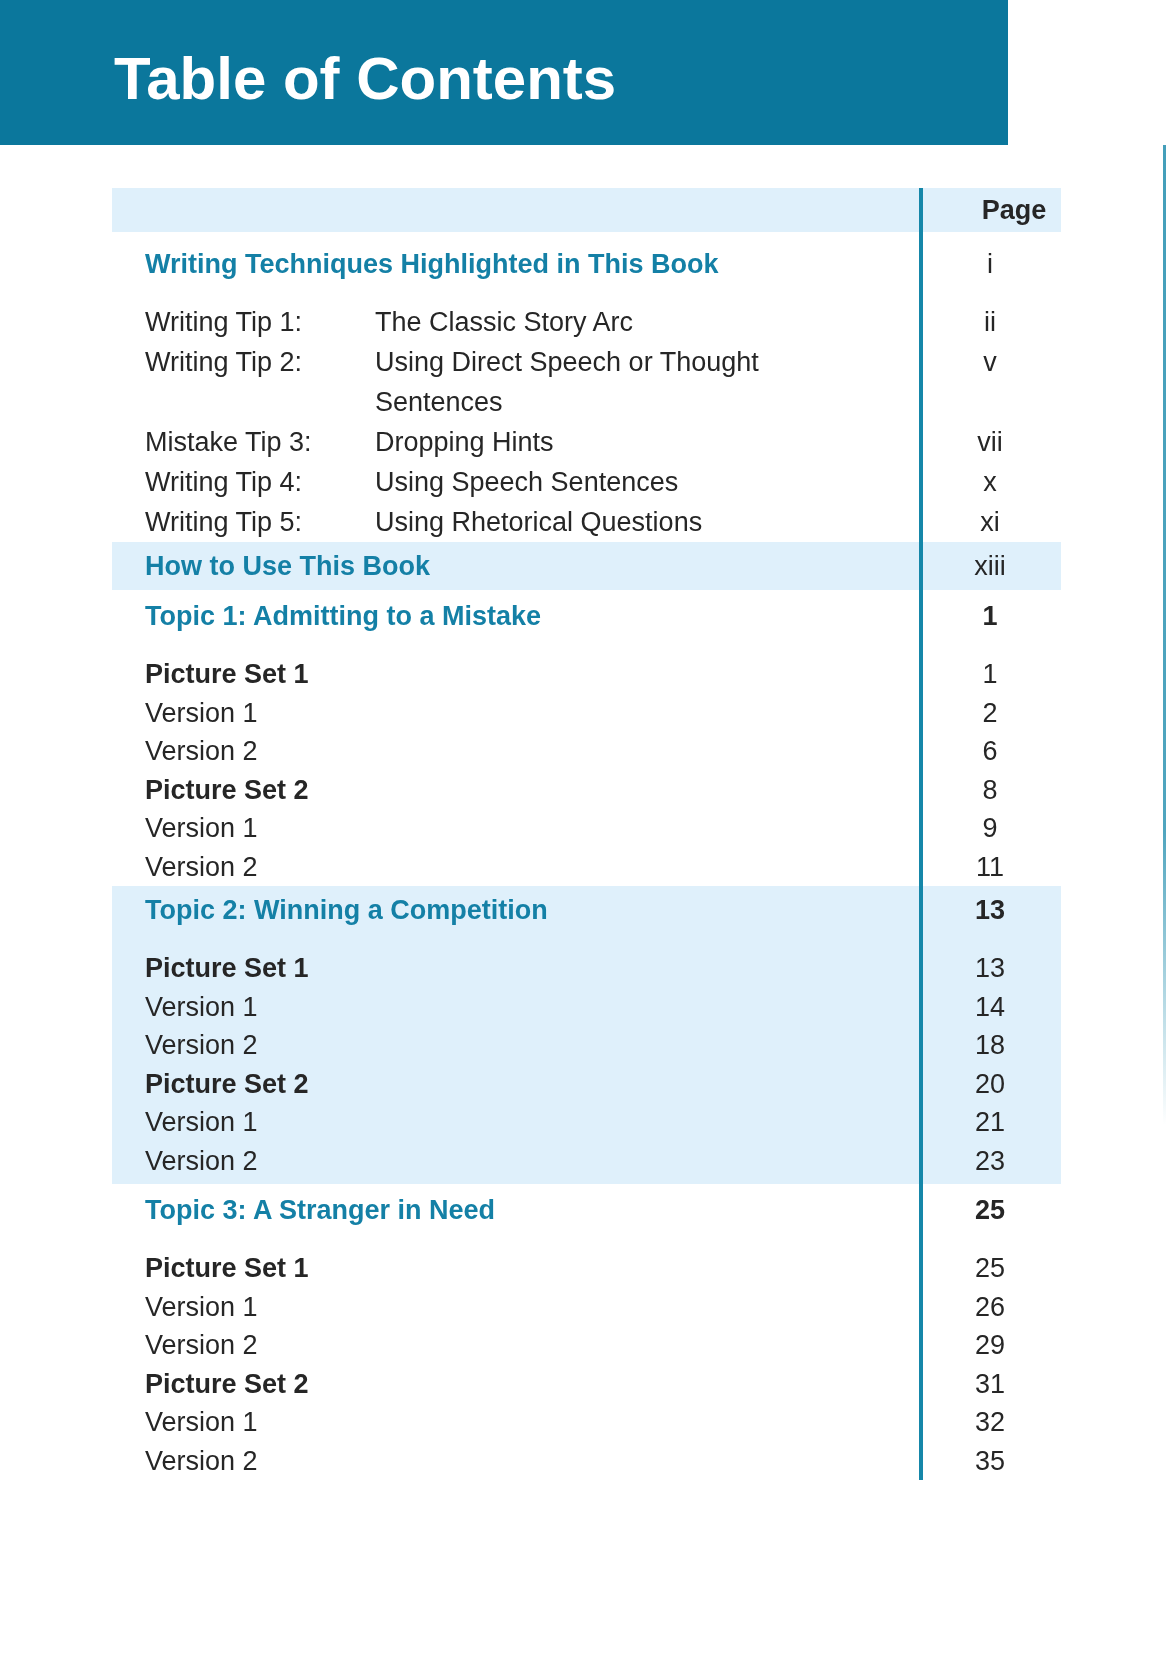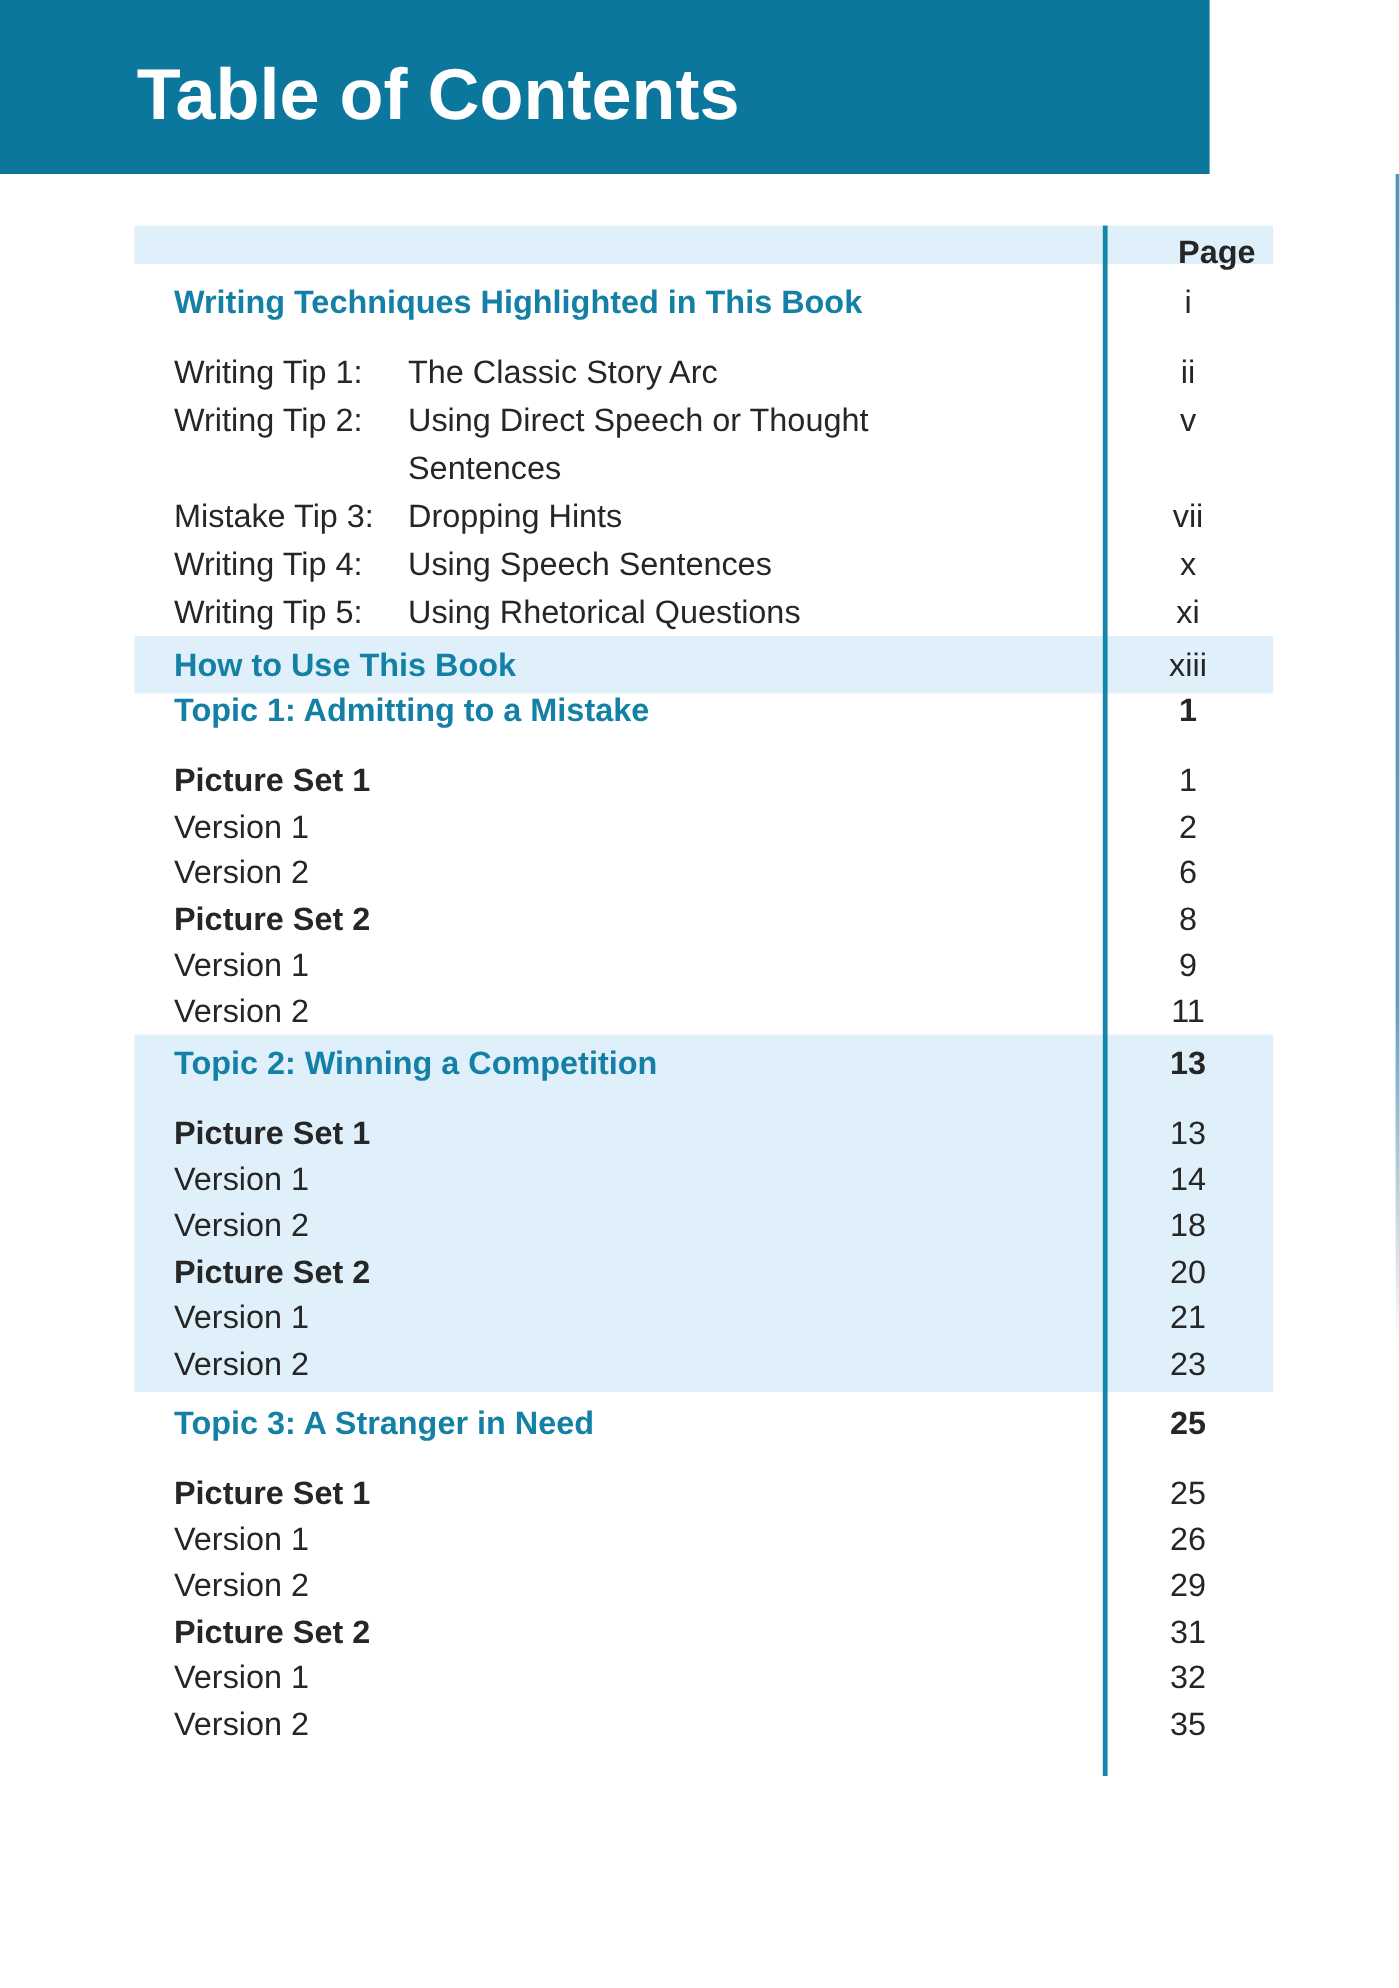--- a/index.html
+++ b/index.html
@@ -28,29 +28,29 @@
   }
   .toc{
     position:absolute;left:112px;top:188px;width:949px;font-size:27px;
   }
   .row{display:flex;}
   .cell-main{width:807px;box-sizing:border-box;padding-left:33px;}
   .cell-page{flex:1;text-align:center;}
   .banded{background:var(--band);}
   .bold{font-weight:bold;}
   .accent{color:var(--accent);font-weight:bold;}
-  .head-row{height:32px;margin-bottom:18px;gap:48px;}
+  .head-row{height:44px;margin-bottom:18px;gap:48px;}
   .page-head{font-weight:bold;line-height:44px;}
   .section-row{line-height:28px;margin-bottom:24px;}
   .tip-row{line-height:40px;}
-  .tip-row .cell-main{display:flex;}
+  .tip-row .cell-main{display:flex;gap:35px;}
   .tip-label{flex:0 0 195px;}
   .tip-desc{white-space:pre-line;}
   .tip-row .cell-page{line-height:40px;align-self:flex-start;}
-  .howto-row{height:48px;align-items:center;}
+  .howto-row{height:48px;align-items:center;margin-bottom:12px;}
   .topic-row{line-height:28px;margin-bottom:25px;}
   .item-row{line-height:38.5px;}
   #topics > section:nth-child(1){padding-top:0;}
   #topics > section:nth-child(2){padding:10px 0 4px 0;}
   #topics > section:nth-child(3){padding-top:12px;}
   .vline{
     position:absolute;left:807px;top:0;width:4px;height:1292px;
     background:var(--rule);
   }
 </style>

